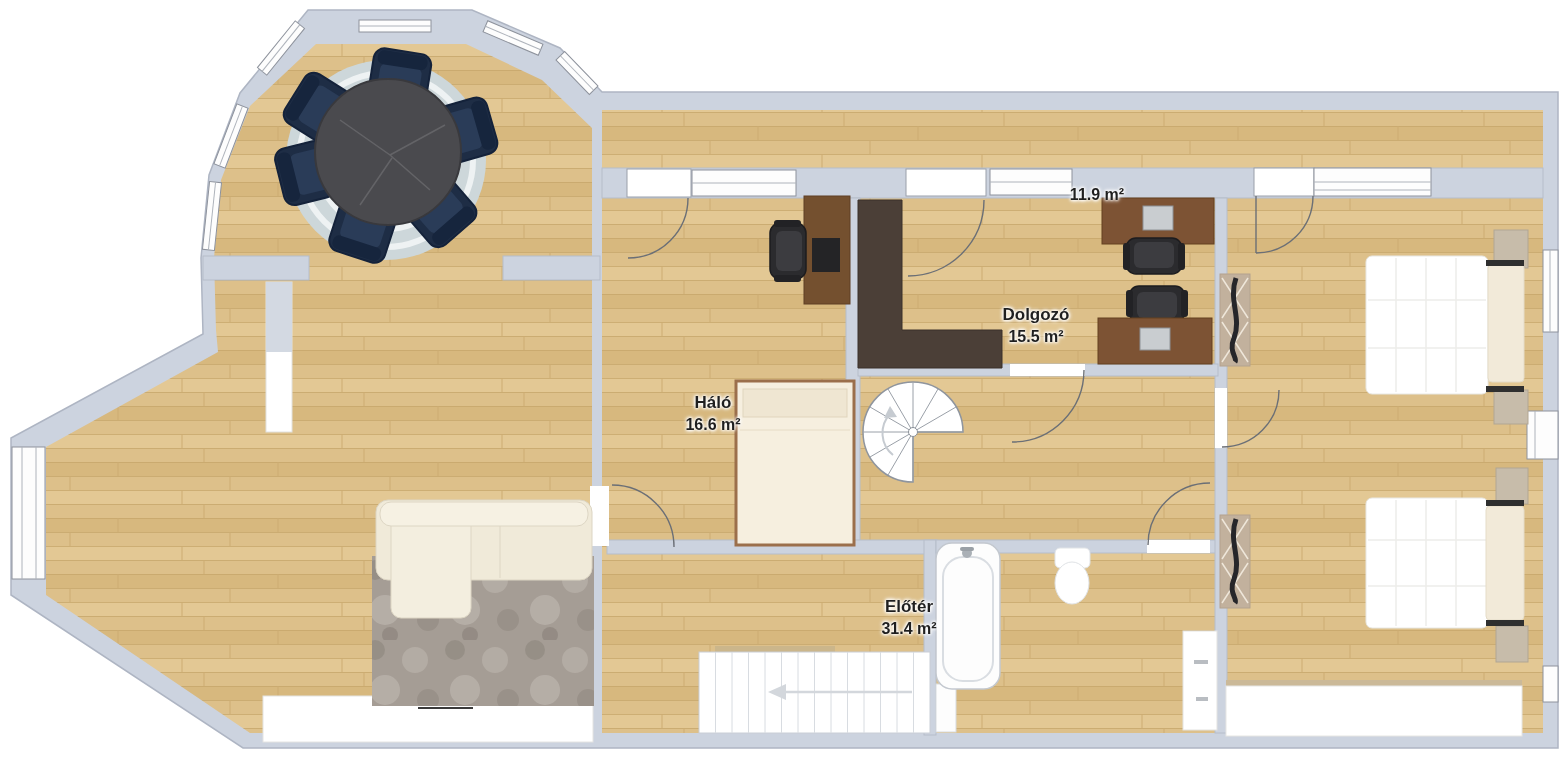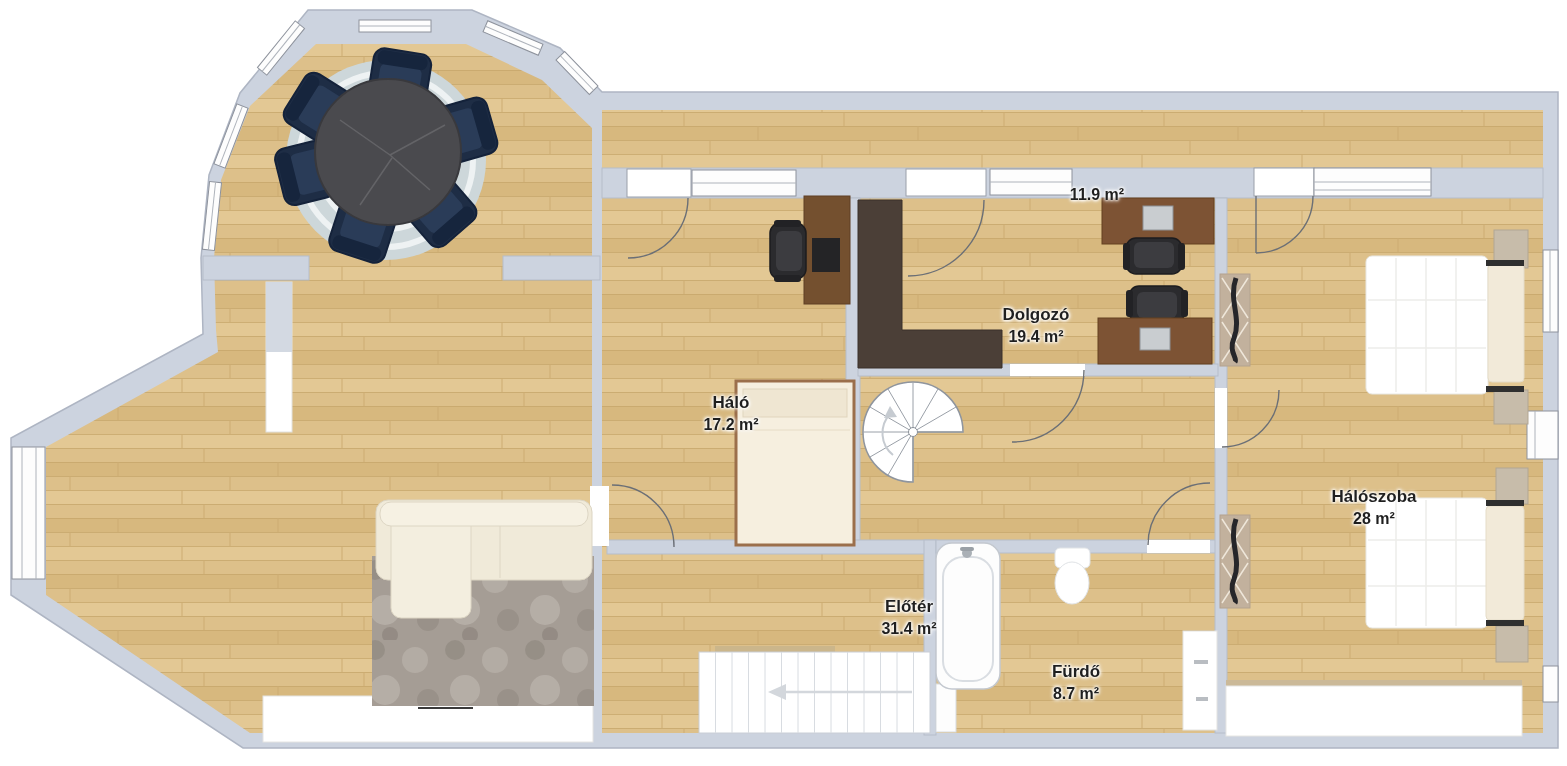--- a/index.html
+++ b/index.html
@@ -325,38 +325,30 @@
           <line x1="1248" y1="563" x2="1222" y2="603"></line>
     </g>
     <path d="M 1236,519 C 1228,541 1242,559 1234,579 C 1228,593 1238,599 1235,603" fill="none" stroke="#26262a" stroke-width="5"></path>
   </g>
   <g>
     <rect x="1226" y="680" width="296" height="6" fill="#cbb998"></rect>
     <rect x="1226" y="686" width="296" height="50" fill="#ffffff" stroke="#e6e6e3"></rect>
   </g>
 </svg>
 
-  <div class="label" style="left:651px;top:360px;width:160px">
+  <div class="label" style="left:633px;top:360px;width:160px">
     <div class="rname">Háló</div>
-    <div class="rarea">17.2 m²</div>
+    <div class="rarea">16.6 m²</div>
   </div>
   <div class="label" style="left:956px;top:272px;width:160px">
     <div class="rname">Dolgozó</div>
-    <div class="rarea">19.4 m²</div>
+    <div class="rarea">15.5 m²</div>
   </div>
   <div class="label" style="left:829px;top:564px;width:160px">
     <div class="rname">Előtér</div>
     <div class="rarea">31.4 m²</div>
   </div>
-  <div class="label" style="left:996px;top:629px;width:160px">
-    <div class="rname">Fürdő</div>
-    <div class="rarea">8.7 m²</div>
-  </div>
-  <div class="label" style="left:1294px;top:454px;width:160px">
-    <div class="rname">Hálószoba</div>
-    <div class="rarea">28 m²</div>
-  </div>
   <div class="label" style="left:1017px;top:152px;width:160px">
     <div class="rarea">11.9 m²</div>
   </div>
 
 
 </div>
 
 </body></html>

